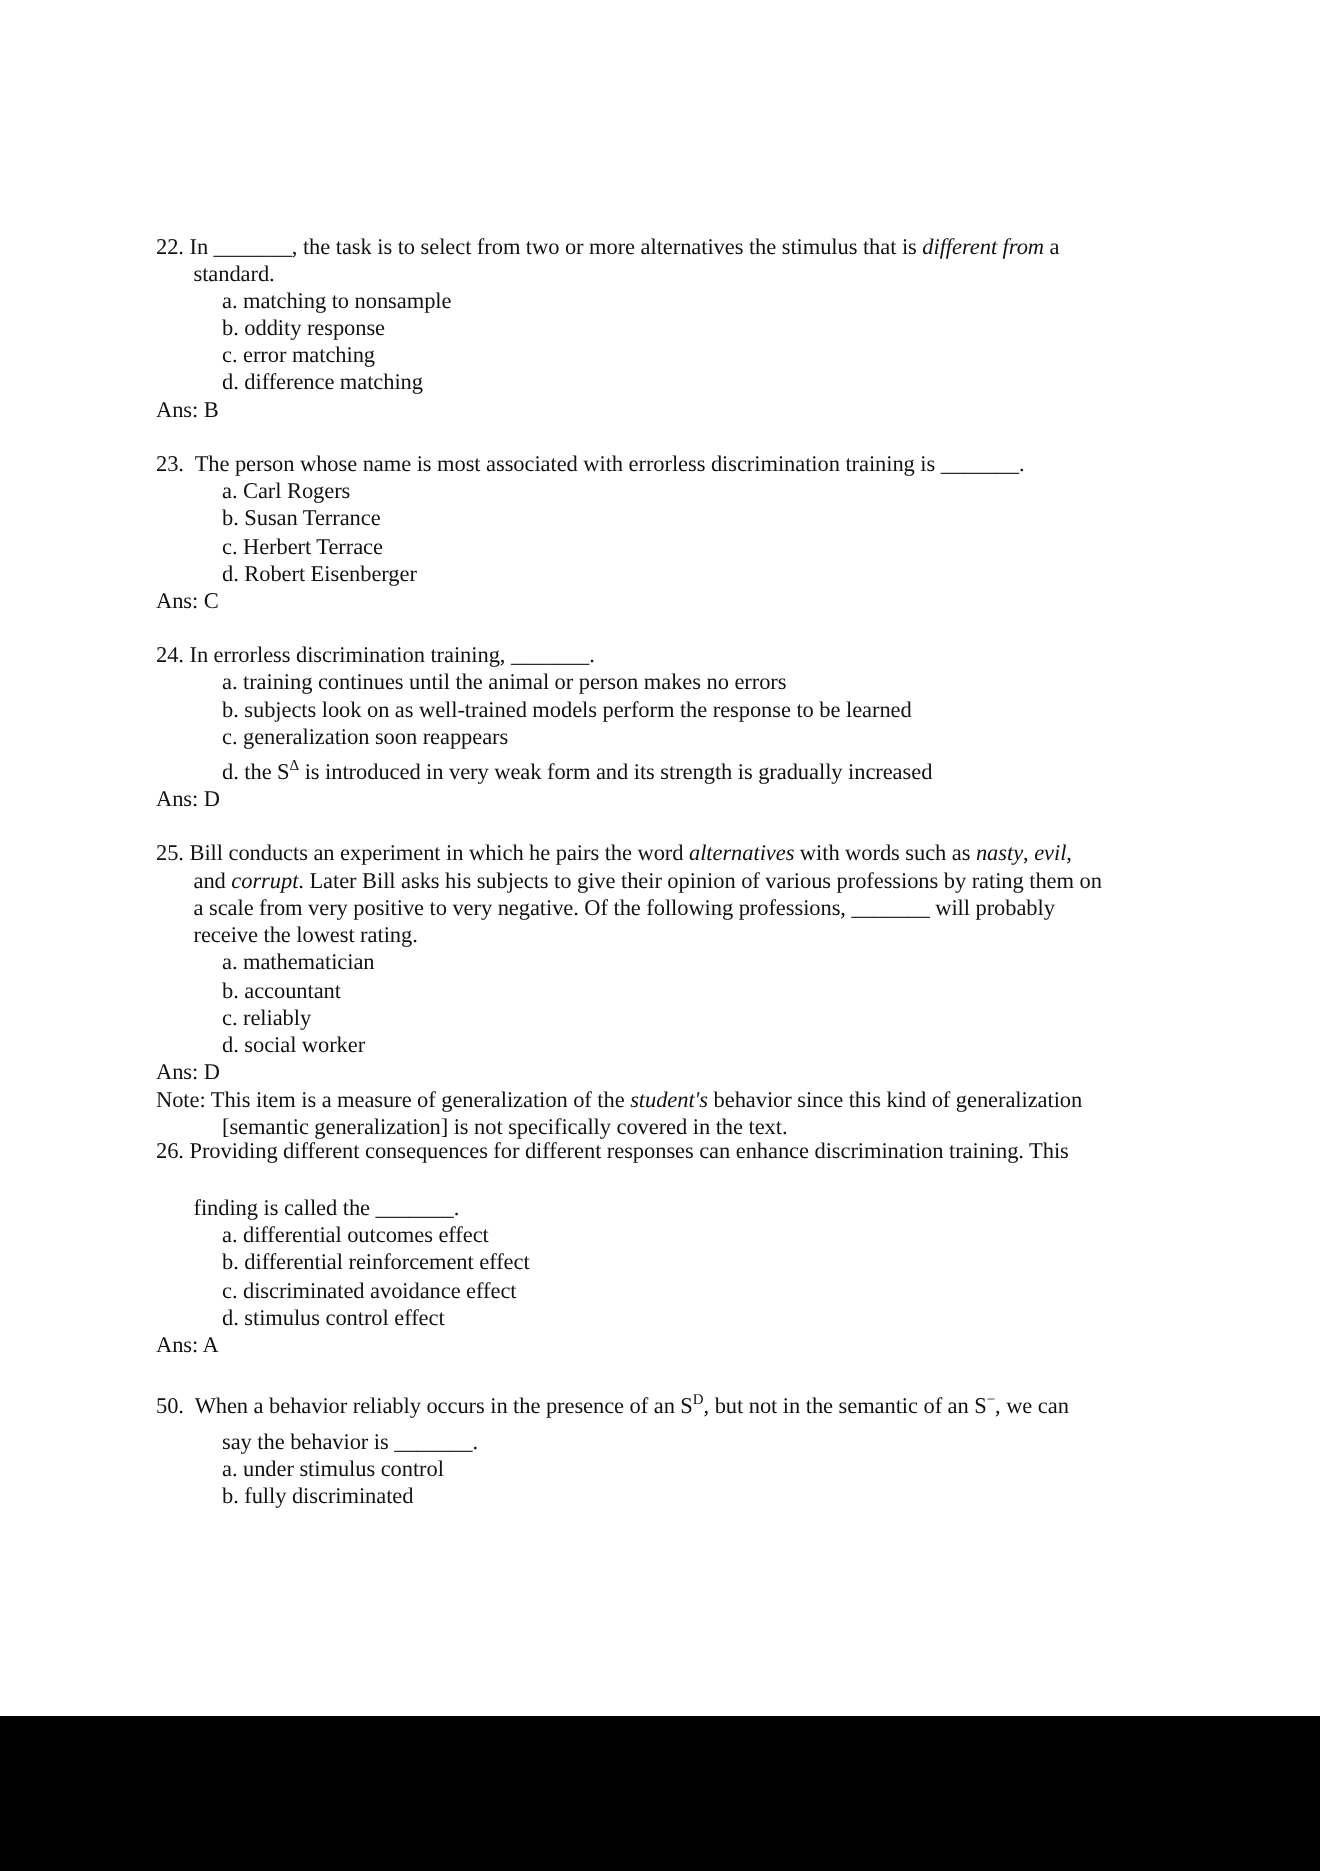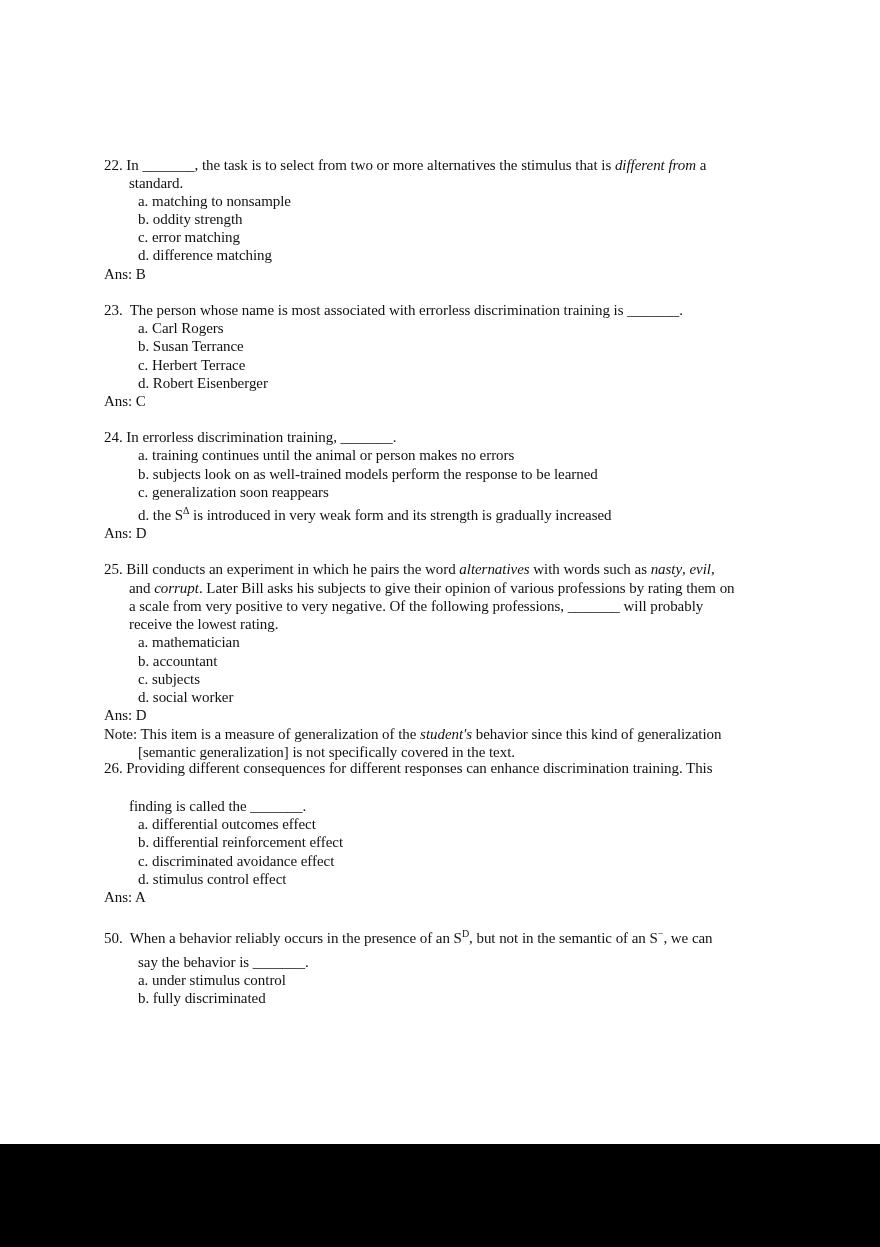--- a/index.html
+++ b/index.html
@@ -10,34 +10,34 @@
     color: #111111;
   }
   .page { position: absolute; left: 0; top: 0; width: 880px; height: 1144px; background: #ffffff; }
   .bottom-bar { position: absolute; left: 0; top: 1144px; width: 880px; height: 103px; background: #000000; }
   .ln {
     position: absolute; font-size: 15px; line-height: 18px; white-space: nowrap;
     letter-spacing: -0.05px;
   }
   .x0 { left: 104px; }
   .x1 { left: 129px; }
-  .x2 { left: 138px; font-family: Liberation Serif, serif; }
+  .x2 { left: 148px; font-family: Liberation Serif, serif; }
   i { font-style: italic; }
   sup { font-size: 10px; vertical-align: 6px; line-height: 0; }
 </style>
 </head>
 <body>
 
 <div class="page">
 
   <div>
     <div class="ln x0" style="top:156px"><span>22.</span> <span>In _______, the task is to select from two or more alternatives the stimulus that is </span><i>different from</i><span> a</span></div>
     <div class="ln x1" style="top:174px">standard.</div>
     <div class="ln x2" style="top:192px">a. matching to nonsample</div>
-    <div class="ln x2" style="top:210px">b. oddity strength</div>
+    <div class="ln x2" style="top:210px">b. oddity response</div>
     <div class="ln x2" style="top:228px">c. error matching</div>
     <div class="ln x2" style="top:246px">d. difference matching</div>
     <div class="ln x0" style="top:265px">Ans:  B</div>
   </div>
 
   <div>
     <div class="ln x0" style="top:301px"><span>23.</span>&nbsp; <span>The person whose name is most associated with errorless discrimination training is _______.</span></div>
     <div class="ln x2" style="top:319px">a.  Carl Rogers</div>
     <div class="ln x2" style="top:337px">b. Susan Terrance</div>
     <div class="ln x2" style="top:356px">c.  Herbert Terrace</div>
@@ -54,21 +54,21 @@
     <div class="ln x0" style="top:524px">Ans: D</div>
   </div>
 
   <div>
     <div class="ln x0" style="top:560px"><span>25.</span> <span>Bill conducts an experiment in which he pairs the word </span><i>alternatives</i><span> with words such as </span><i>nasty</i><span>, </span><i>evil</i><span>,</span></div>
     <div class="ln x1" style="top:579px"><span>and </span><i>corrupt</i><span>. Later Bill asks his subjects to give their opinion of various professions by rating them on</span></div>
     <div class="ln x1" style="top:597px">a scale from very positive to very negative.  Of the following professions, _______ will probably</div>
     <div class="ln x1" style="top:615px">receive the lowest rating.</div>
     <div class="ln x2" style="top:633px">a. mathematician</div>
     <div class="ln x2" style="top:652px">b. accountant</div>
-    <div class="ln x2" style="top:670px">c. subjects</div>
+    <div class="ln x2" style="top:670px">c. reliably</div>
     <div class="ln x2" style="top:688px">d. social worker</div>
     <div class="ln x0" style="top:706px">Ans: D</div>
     <div class="ln x0" style="top:725px"><span>Note: This item is a measure of generalization of the </span><i>student's</i><span> behavior since this kind of generalization</span></div>
     <div class="ln x2" style="top:743px">[semantic generalization] is not specifically covered in the text.</div>
   </div>
 
   <div>
     <div class="ln x0" style="top:759px"><span>26.</span> <span>Providing different consequences for different responses can enhance discrimination training. This</span></div>
     <div class="ln x1" style="top:797px">finding is called the _______.</div>
     <div class="ln x2" style="top:815px">a. differential outcomes effect</div>

